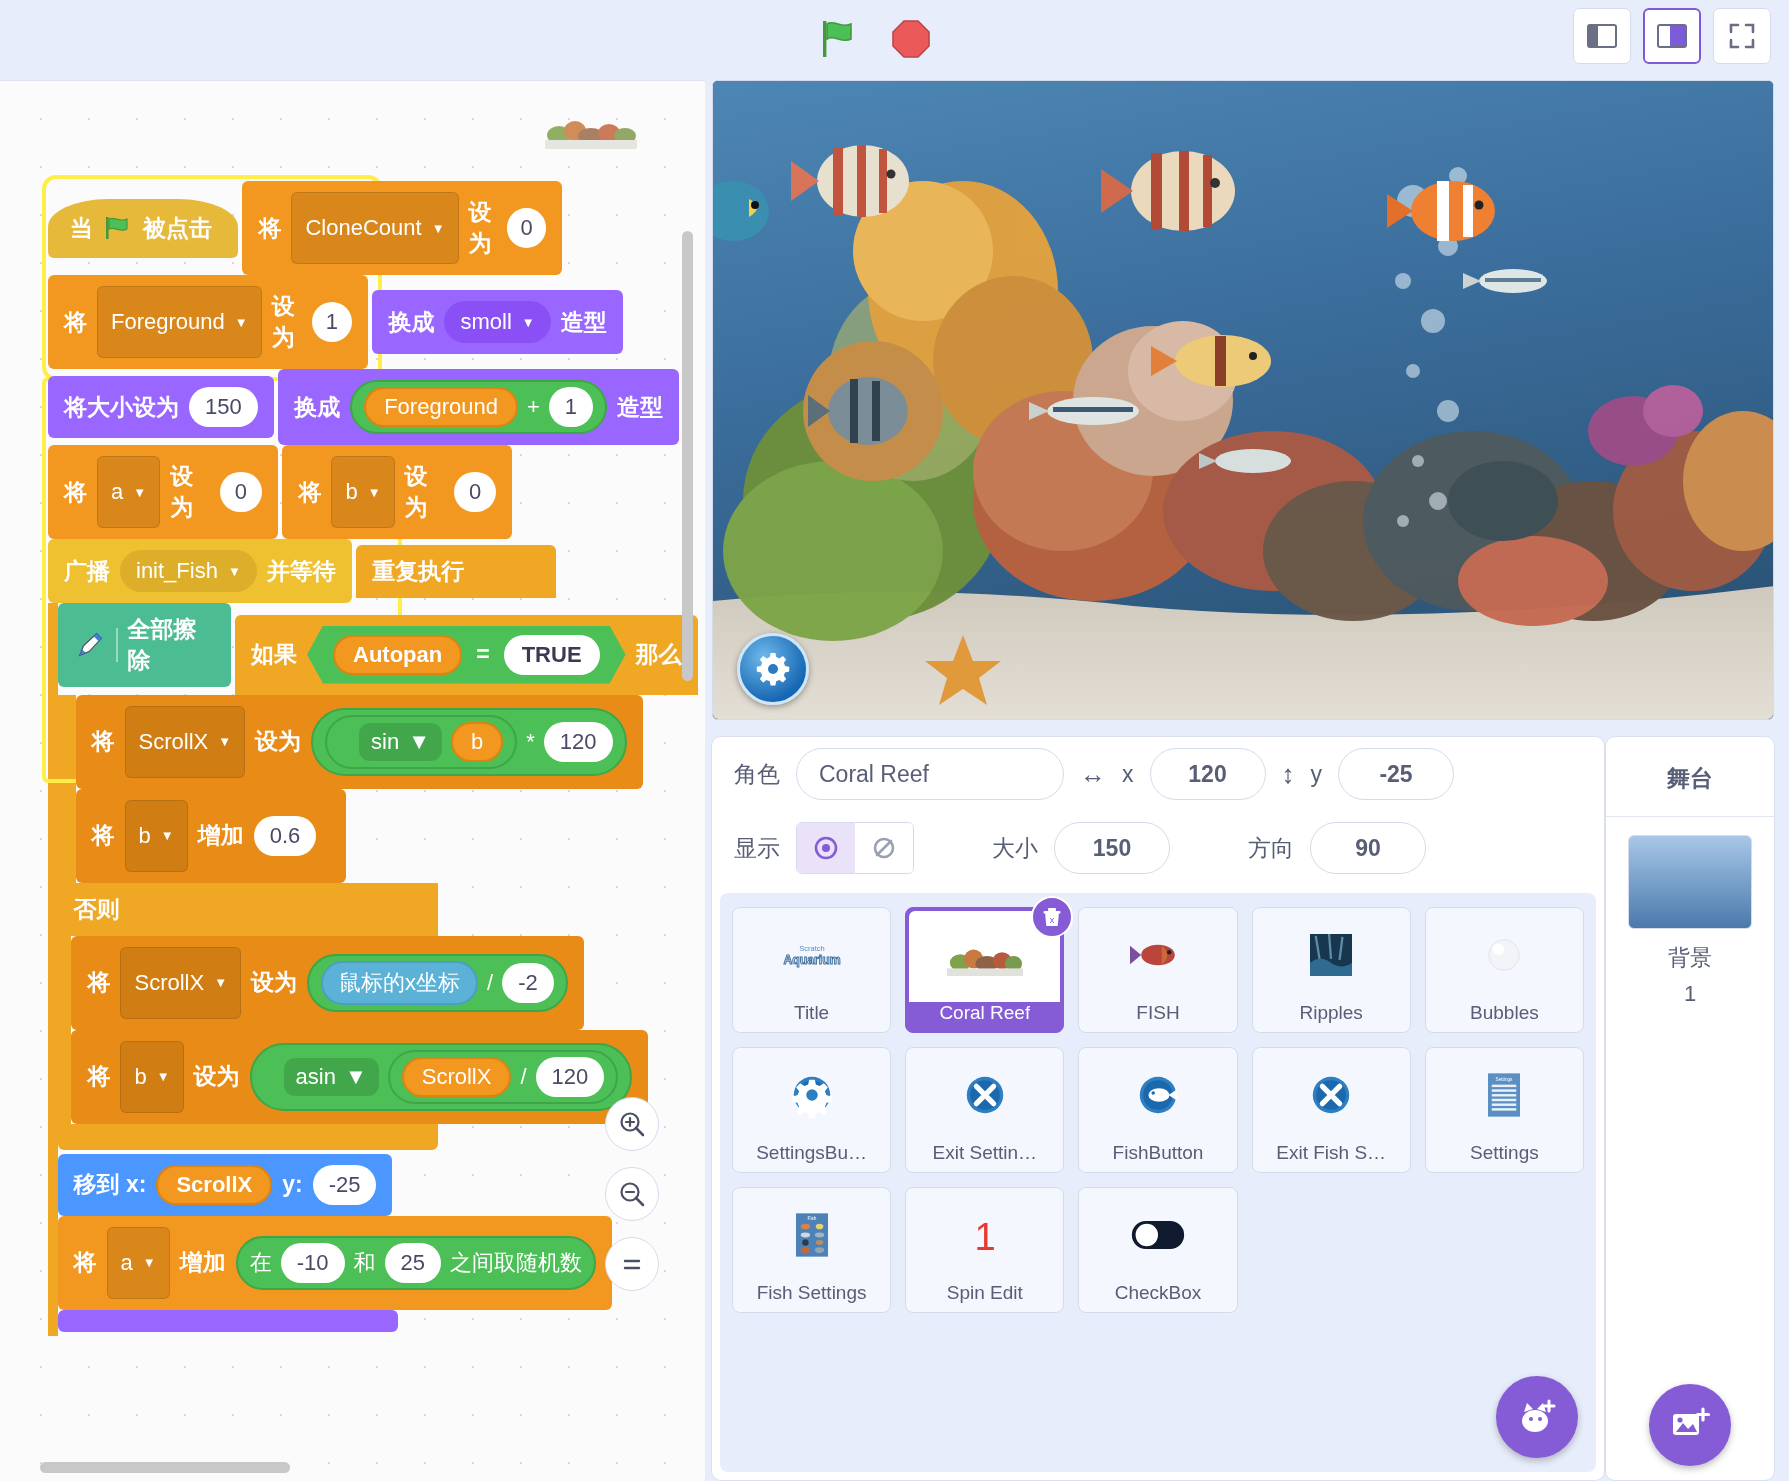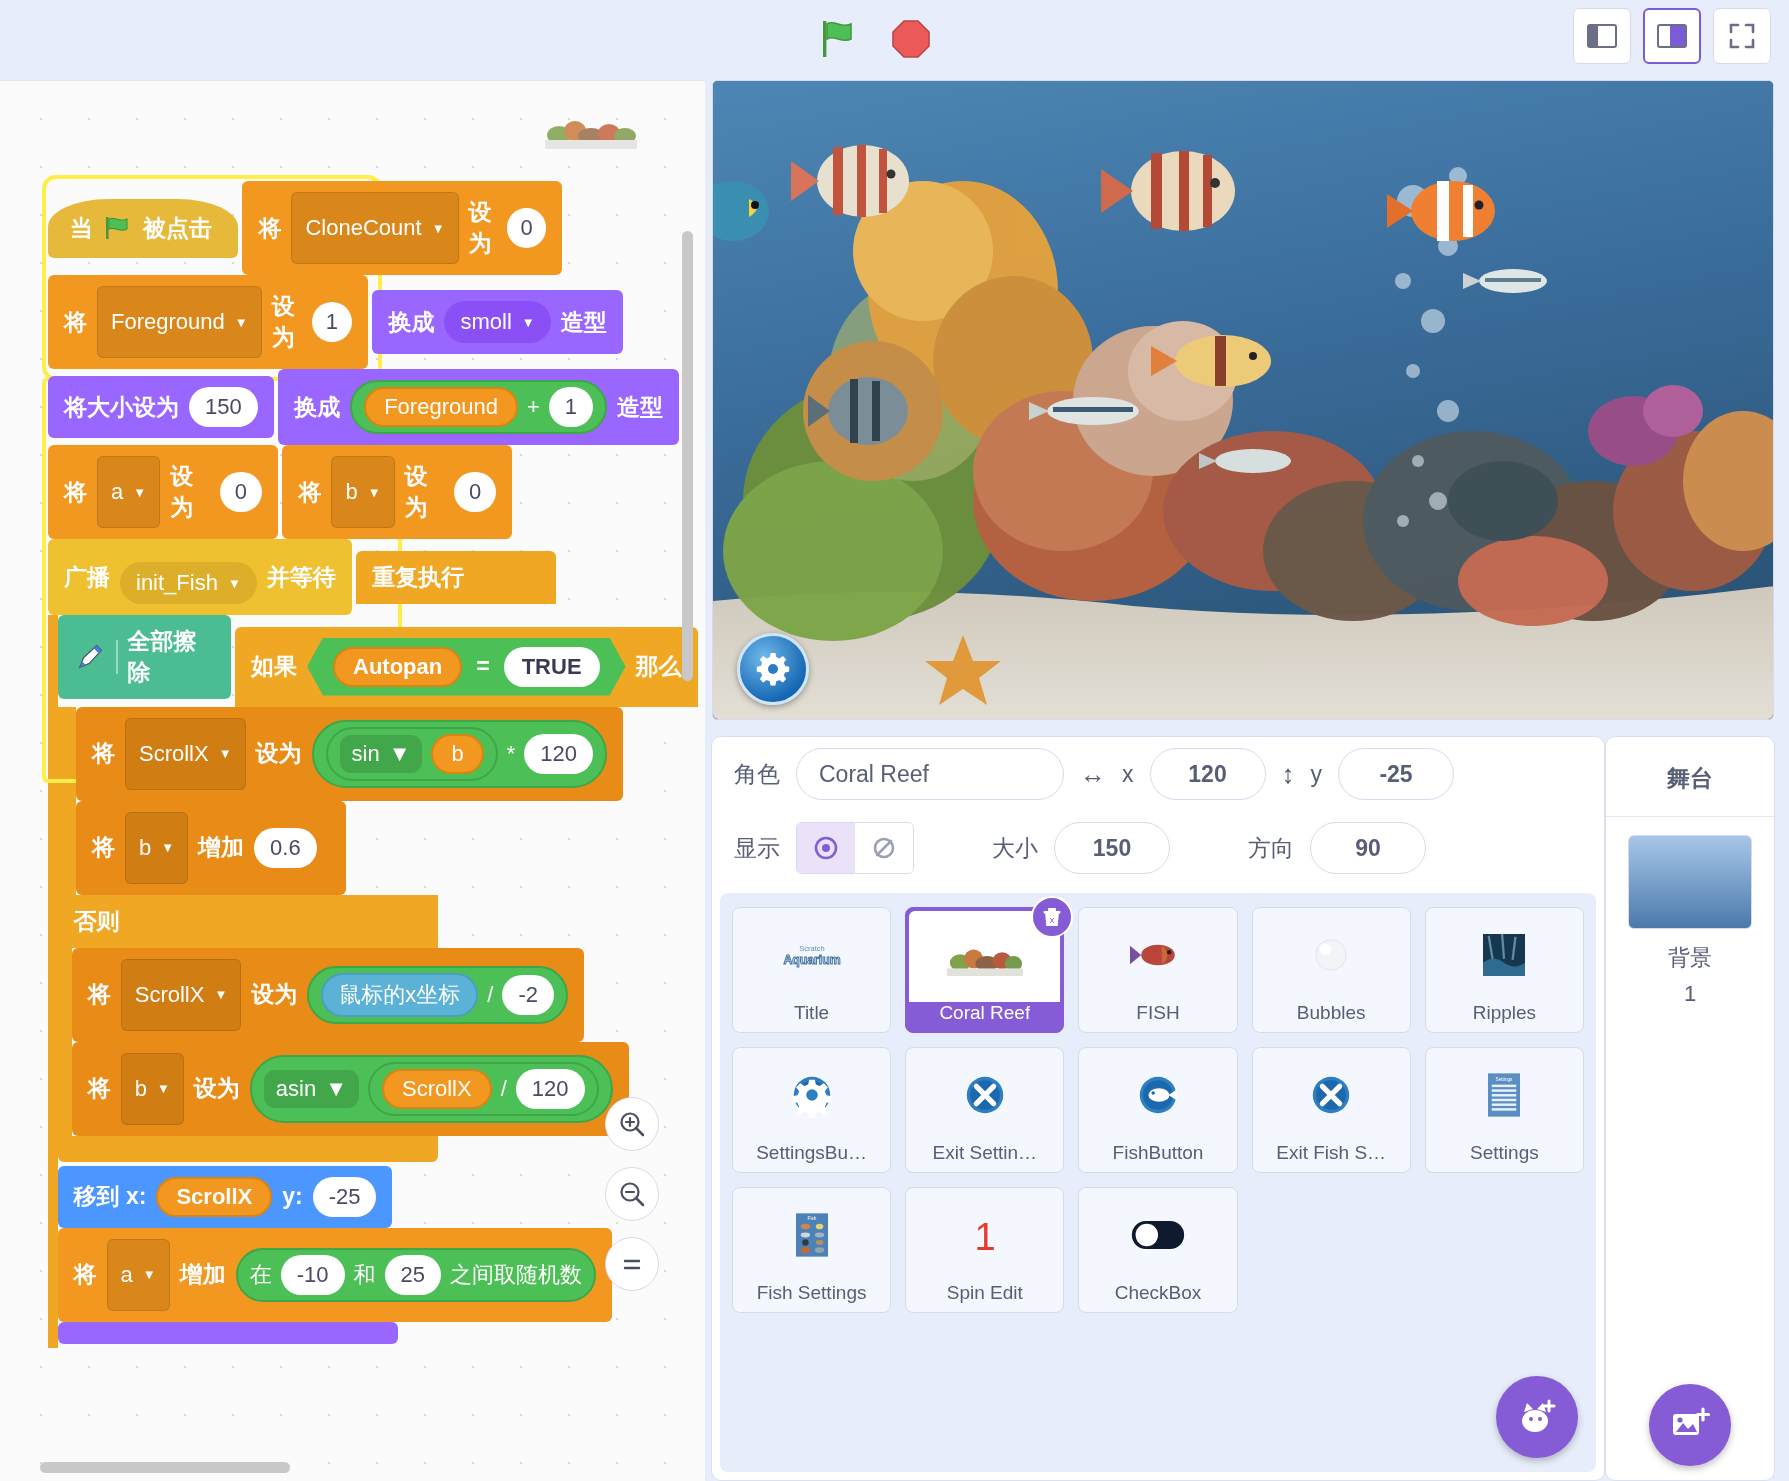--- a/index.html
+++ b/index.html
@@ -79,42 +79,42 @@
   .c-motion { background: #4c97ff; }
   .c-pen { background: #4cbd93; }
 
   .drop {
     background: rgba(0,0,0,0.10); border: 1px solid rgba(0,0,0,0.12); border-radius: 6px;
     padding: 22px 13px; display:inline-flex; align-items:center; gap: 10px; color:#fff; font-size: 22px;
     font-weight: normal;
   }
   .drop .caret { font-size: 13px; }
   .looks-drop { background: #8a50f5; border:none; border-radius: 999px; padding: 8px 16px; }
-  .ev-drop { background: #dcae2a; border:none; border-radius: 999px; padding: 8px 16px; margin-top: 12px; }
+  .ev-drop { background: #dcae2a; border:none; border-radius: 999px; padding: 8px 16px; }
 
   .numin {
     background:#fff; color:#4a4a66; border-radius: 999px; padding: 6px 16px; font-size: 22px;
     font-weight: normal; min-width: 30px; text-align:center; display:inline-flex;
     align-items:center; justify-content:center; height: 40px;
   }
   .txtin { background:#fff; color:#3a3a55; border-radius: 999px; padding: 6px 18px; font-size:22px; height:40px;
            display:inline-flex; align-items:center; }
   .oper {
     background:#4cbf56; border:2px solid #3ea648; border-radius: 999px; padding: 5px 12px;
     display:inline-flex; align-items:center; gap:9px; color:#fff; font-size:22px; font-weight:normal;
   }
   .oper-hex {
     background:#4cbf56; color:#fff; font-size: 23px; font-weight:bold;
     padding: 9px 16px; display:inline-flex; align-items:center; gap: 14px;
     clip-path: polygon(16px 0, calc(100% - 16px) 0, 100% 50%, calc(100% - 16px) 100%, 16px 100%, 0 50%);
     padding-left: 26px; padding-right: 26px;
   }
   .var-pill { background:#f2971f; border:2px solid #da8411; border-radius:999px; padding:5px 18px; color:#fff; font-size:22px; }
   .sens-pill { background:#5cb1d6; border:2px solid #4a9ec4; border-radius:999px; padding:5px 16px; color:#fff; font-size:22px; }
-  .oper-drop { background:rgba(0,0,0,0.12); border-radius:11px; padding:6px 12px; display:inline-flex; gap:9px; align-items:center; }
+  .oper-drop { background:rgba(0,0,0,0.12); border-radius:11px; padding:6px 12px; display:inline-flex; gap:9px; align-items:center;margin-left:20px; }
   .cbar { width: 24px; background: #efa724; }
 
   .penline { width:2px; height:34px; background: rgba(255,255,255,.45); }
 
   
   .right { flex: 1; display:flex; flex-direction: column; padding: 0 14px 0 6px; min-width:0; }
   .stage-wrap {
     width: 1062px; height: 640px; margin: 0 auto; border-radius: 6px; overflow:hidden;
     position: relative; border: 1px solid #d6dbeb; background: #0c3f6a; flex:none;
   }
@@ -690,35 +690,35 @@
                     <path d="M12 20 L0 10 L0 30 Z" fill="#7a4fa0"></path>
                     <path d="M34 10 q12 10 0 20 z" fill="#c96a3a"></path>
                     <circle cx="42" cy="17" r="2.4" fill="#222"></circle>
                   </svg>
                 </div>
                 <div class="sp-name">FISH</div>
               </div>
               <div class="sp-item">
                 <div class="sp-thumb">
                   <svg viewBox="0 0 44 44" width="42" height="42">
-                    <circle cx="22" cy="22" r="16" fill="#f2f4f8" stroke="#dfe3ec"></circle>
-                    <circle cx="16" cy="16" r="6" fill="#fff"></circle>
-                  </svg>
-                </div>
-                <div class="sp-name">Bubbles</div>
-              </div>
-              <div class="sp-item">
-                <div class="sp-thumb">
-                  <svg viewBox="0 0 44 44" width="42" height="42">
                     <rect width="44" height="44" fill="#17374f"></rect>
                     <path d="M0 30 q11 -8 22 0 t22 0 v14 H0z" fill="#2f6b90"></path>
                     <path d="M6 2 l4 24 M20 0 l2 26 M34 3 l-3 24" stroke="#8fc3e0" stroke-width="2.4" opacity=".6"></path>
                   </svg>
                 </div>
                 <div class="sp-name">Ripples</div>
+              </div>
+              <div class="sp-item">
+                <div class="sp-thumb">
+                  <svg viewBox="0 0 44 44" width="42" height="42">
+                    <circle cx="22" cy="22" r="16" fill="#f2f4f8" stroke="#dfe3ec"></circle>
+                    <circle cx="16" cy="16" r="6" fill="#fff"></circle>
+                  </svg>
+                </div>
+                <div class="sp-name">Bubbles</div>
               </div>
               <div class="sp-item">
                 <div class="sp-thumb">
                   <svg viewBox="0 0 48 48" width="46" height="46">
                     <circle cx="24" cy="24" r="19" fill="#2e7fc2"></circle>
                     <circle cx="24" cy="24" r="15" fill="#1c68ad"></circle>
                     <path fill="#fff" d="M21 8h6l1 5 4 1.7 4.3-3 4.2 4.2-3 4.3 1.7 4 5 1v6l-5 1-1.7 4 3 4.3-4.2 4.2-4.3-3-4 1.7-1 5h-6l-1-5-4-1.7-4.3 3-4.2-4.2 3-4.3-1.7-4-5-1v-6l5-1 1.7-4-3-4.3 4.2-4.2 4.3 3 4-1.7z"></path>
                     <circle cx="24" cy="24" r="6" fill="#2e7fc2"></circle>
                   </svg>
                 </div>

